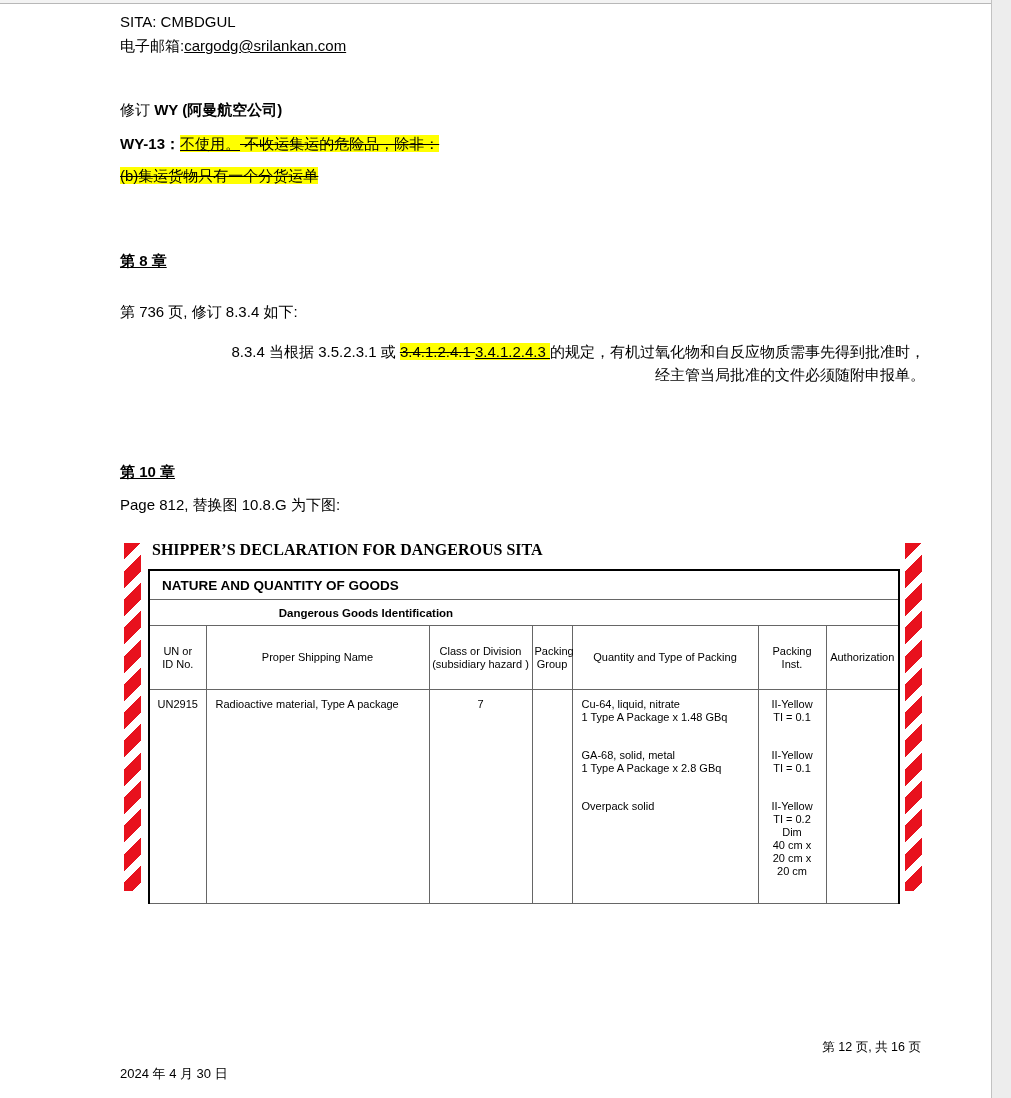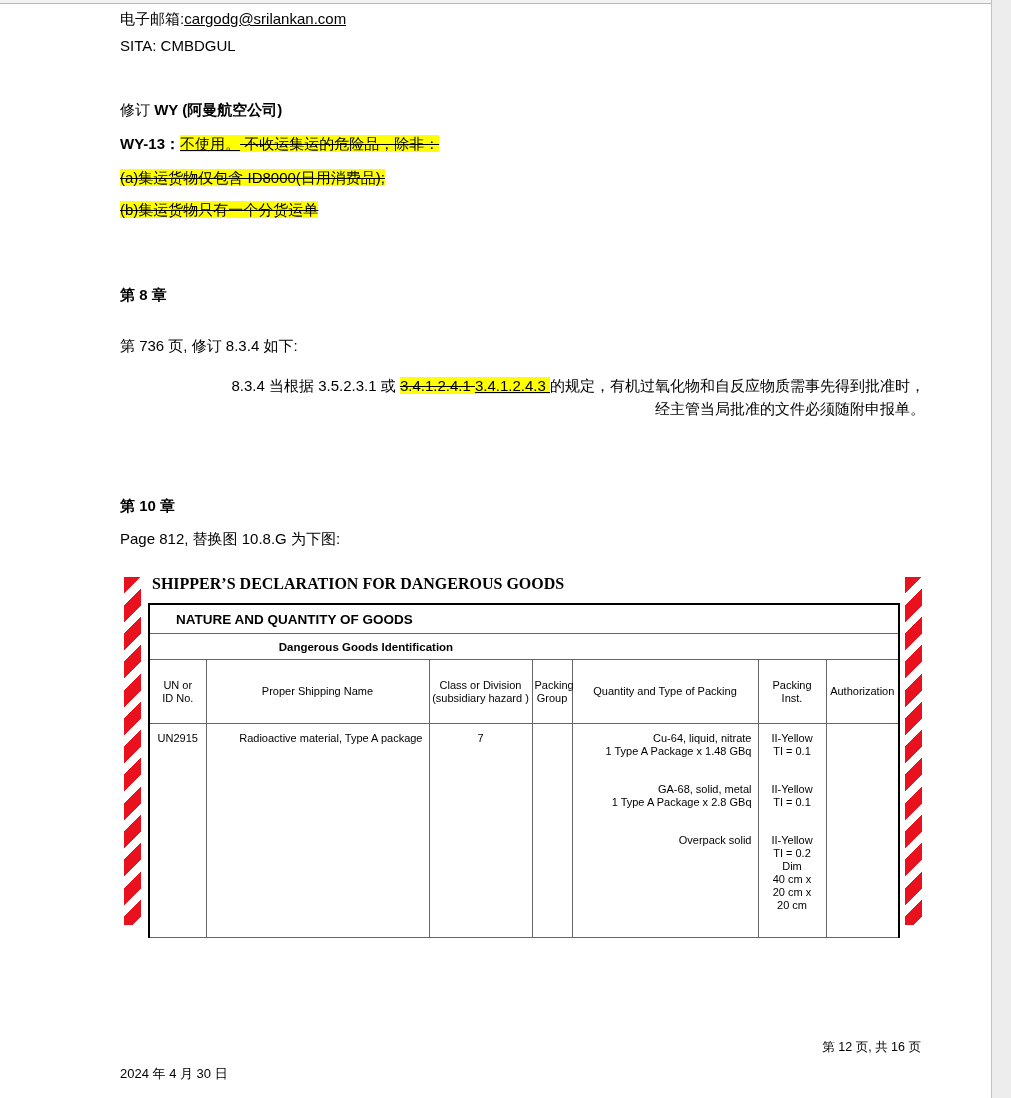--- a/index.html
+++ b/index.html
@@ -22,85 +22,84 @@
   .wy-line { font-size:15px; line-height:20px; white-space:nowrap; }
   .wy10 { margin-top:13px; }
   .wy13 { margin-top:14px; }
   .suba { margin-top:14px; }
   .subb { margin-top:12px; }
   .wy-label { font-weight:bold; }
   .hl { background:#ffff00; }
   .del { text-decoration:line-through; }
   .ins { text-decoration:underline; }
 
-  .chap-heading { margin-top:65px; font-size:15px; line-height:20px; font-weight:bold; }
+  .chap-heading { margin-top:65px; font-size:15px; line-height:20px; font-weight:bold; text-decoration:underline; }
   .chap-intro { margin-top:31px; font-size:15px; line-height:20px; white-space:nowrap; }
   .para { margin-top:18px; font-size:15px; line-height:23px;text-align:right; }
   .chap10-heading { margin-top:76px; }
   .chap10-intro { margin-top:13px; }
 
   .figure { position:relative; margin-top:23px; margin-left:4px; width:798px; height:358px; }
   .stripe-bar {
     position:absolute; top:5px; width:17px; height:348px;
     background:repeating-linear-gradient(135deg, #e8111d 0 12px, #ffffff 12px 20px);
   }
   .stripe-left { left:0; }
   .stripe-right { right:0; }
   .fig-title {
     margin-left:28px; padding-top:2px;
     font-family:"Liberation Serif", serif; font-weight:bold; font-size:16px; line-height:19px;
     white-space:nowrap;
   }
   table.dg { border-collapse:collapse; table-layout:fixed; width:750px; margin-left:24px; margin-top:10px;
     border:2px solid #000; border-bottom:none; font-size:11px; }
   table.dg td, table.dg th { border:1px solid #666; }
-  .nature-row th { border-bottom:1px solid #000; font-size:13.5px; font-weight:bold; text-align:left; padding:7px 9px 6px 26px; }
+  .nature-row th { border-bottom:1px solid #000; font-size:13.5px; font-weight:bold; text-align:left; padding:7px 9px 6px 12px; }
   .dgi-row td { height:26px; }
   .dgi-span { width:56%; text-align:center; font-weight:bold; font-size:11.5px;padding-left:13px; }
   .colhead-row th { height:64px; font-weight:normal; text-align:center; vertical-align:middle;
     white-space:pre-line; line-height:13px; padding:2px; }
   .data-row td { height:195px; vertical-align:top; padding-top:8px; border-bottom:none; }
   .cell-center { text-align:center; }
-  .cell-left { padding-left:9px; padding-right:6px; text-align:right; }
+  .cell-left { padding-left:9px; padding-right:6px; text-align:left; }
   .fig-entry { white-space:pre-line; line-height:13px; margin-bottom:25px; }
 
   .footer-date { position:absolute; left:120px; top:1065px; font-size:13px; white-space:nowrap; }
   .footer-page { position:absolute; right:90px; top:1039px; font-size:12.5px; white-space:nowrap; }
 </style>
 </head>
 <body>
 
 <div class="page">
   <div class="edge-top"></div>
   <div class="edge-right"></div>
 
   <div class="content">
 
+    <div class="line sita">SITA: CMBDGUL</div>
     <div class="line email-line"><span>电子邮箱:</span><a class="email" href="#">cargodg@srilankan.com</a></div>
-    <div class="line sita">SITA: CMBDGUL</div>
 
     <p class="wy-heading"><span>修订 </span><b>WY (阿曼航空公司)</b></p>
 
 
     <p class="wy-line wy13"><span class="wy-label">WY-13：</span><span class="hl"><span class="ins">不使用。</span><span class="del"> 不收运集运的危险品，除非： </span></span></p>
 
-    <p class="wy-line suba"><span class="hl del">(a)集运货物仅包含 ID8000(日用消费品);</span></p>
     <p class="wy-line subb"><span class="hl del">(b)集运货物只有一个分货运单</span></p>
 
     <p class="chap-heading">第 8 章</p>
     <p class="chap-intro">第 736 页, 修订 8.3.4 如下:</p>
     <p class="para"><span>8.3.4   当根据 3.5.2.3.1 或 </span><span class="hl"><span class="del">3.4.1.2.4.1 </span><span class="ins">3.4.1.2.4.3 </span></span><span>的规定，有机过氧化物和自反应物质需事先得到批准时，</span><br><span>经主管当局批准的文件必须随附申报单。</span></p>
 
     <p class="chap-heading chap10-heading">第 10 章</p>
     <p class="chap-intro chap10-intro">Page 812, 替换图  10.8.G 为下图:</p>
 
     <div class="figure">
       <div class="stripe-bar stripe-left"></div>
       <div class="stripe-bar stripe-right"></div>
-      <div class="fig-title">SHIPPER’S DECLARATION FOR DANGEROUS GOODS</div>
+      <div class="fig-title">SHIPPER’S DECLARATION FOR DANGEROUS SITA</div>
 
       <table class="dg">
         <colgroup>
           <col style="width:57px">
             <col style="width:223px">
             <col style="width:103px">
             <col style="width:40px">
           <col style="width:186px">
             <col style="width:68px">
             <col style="width:73px">

